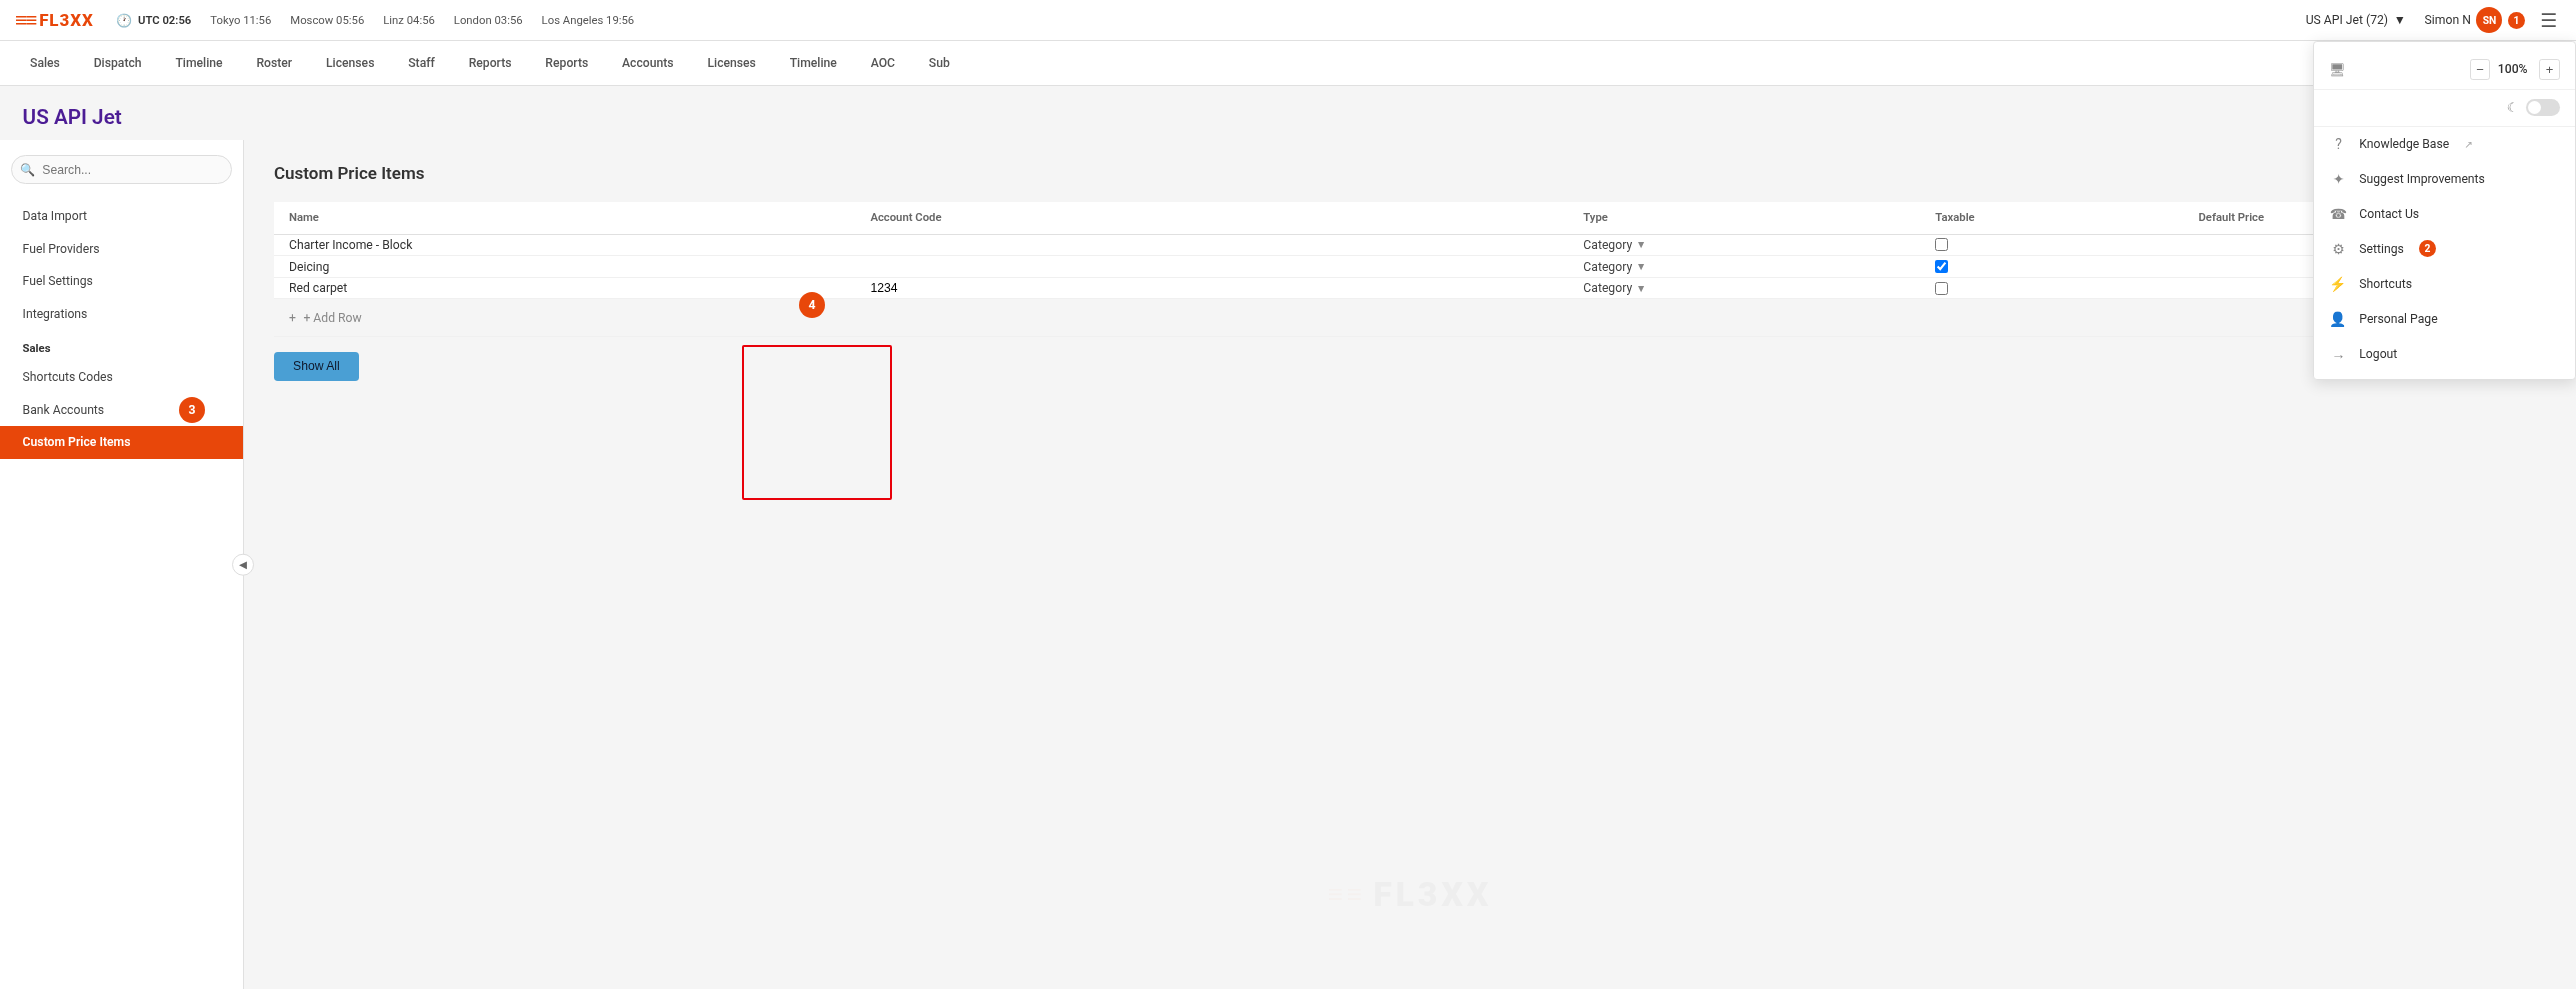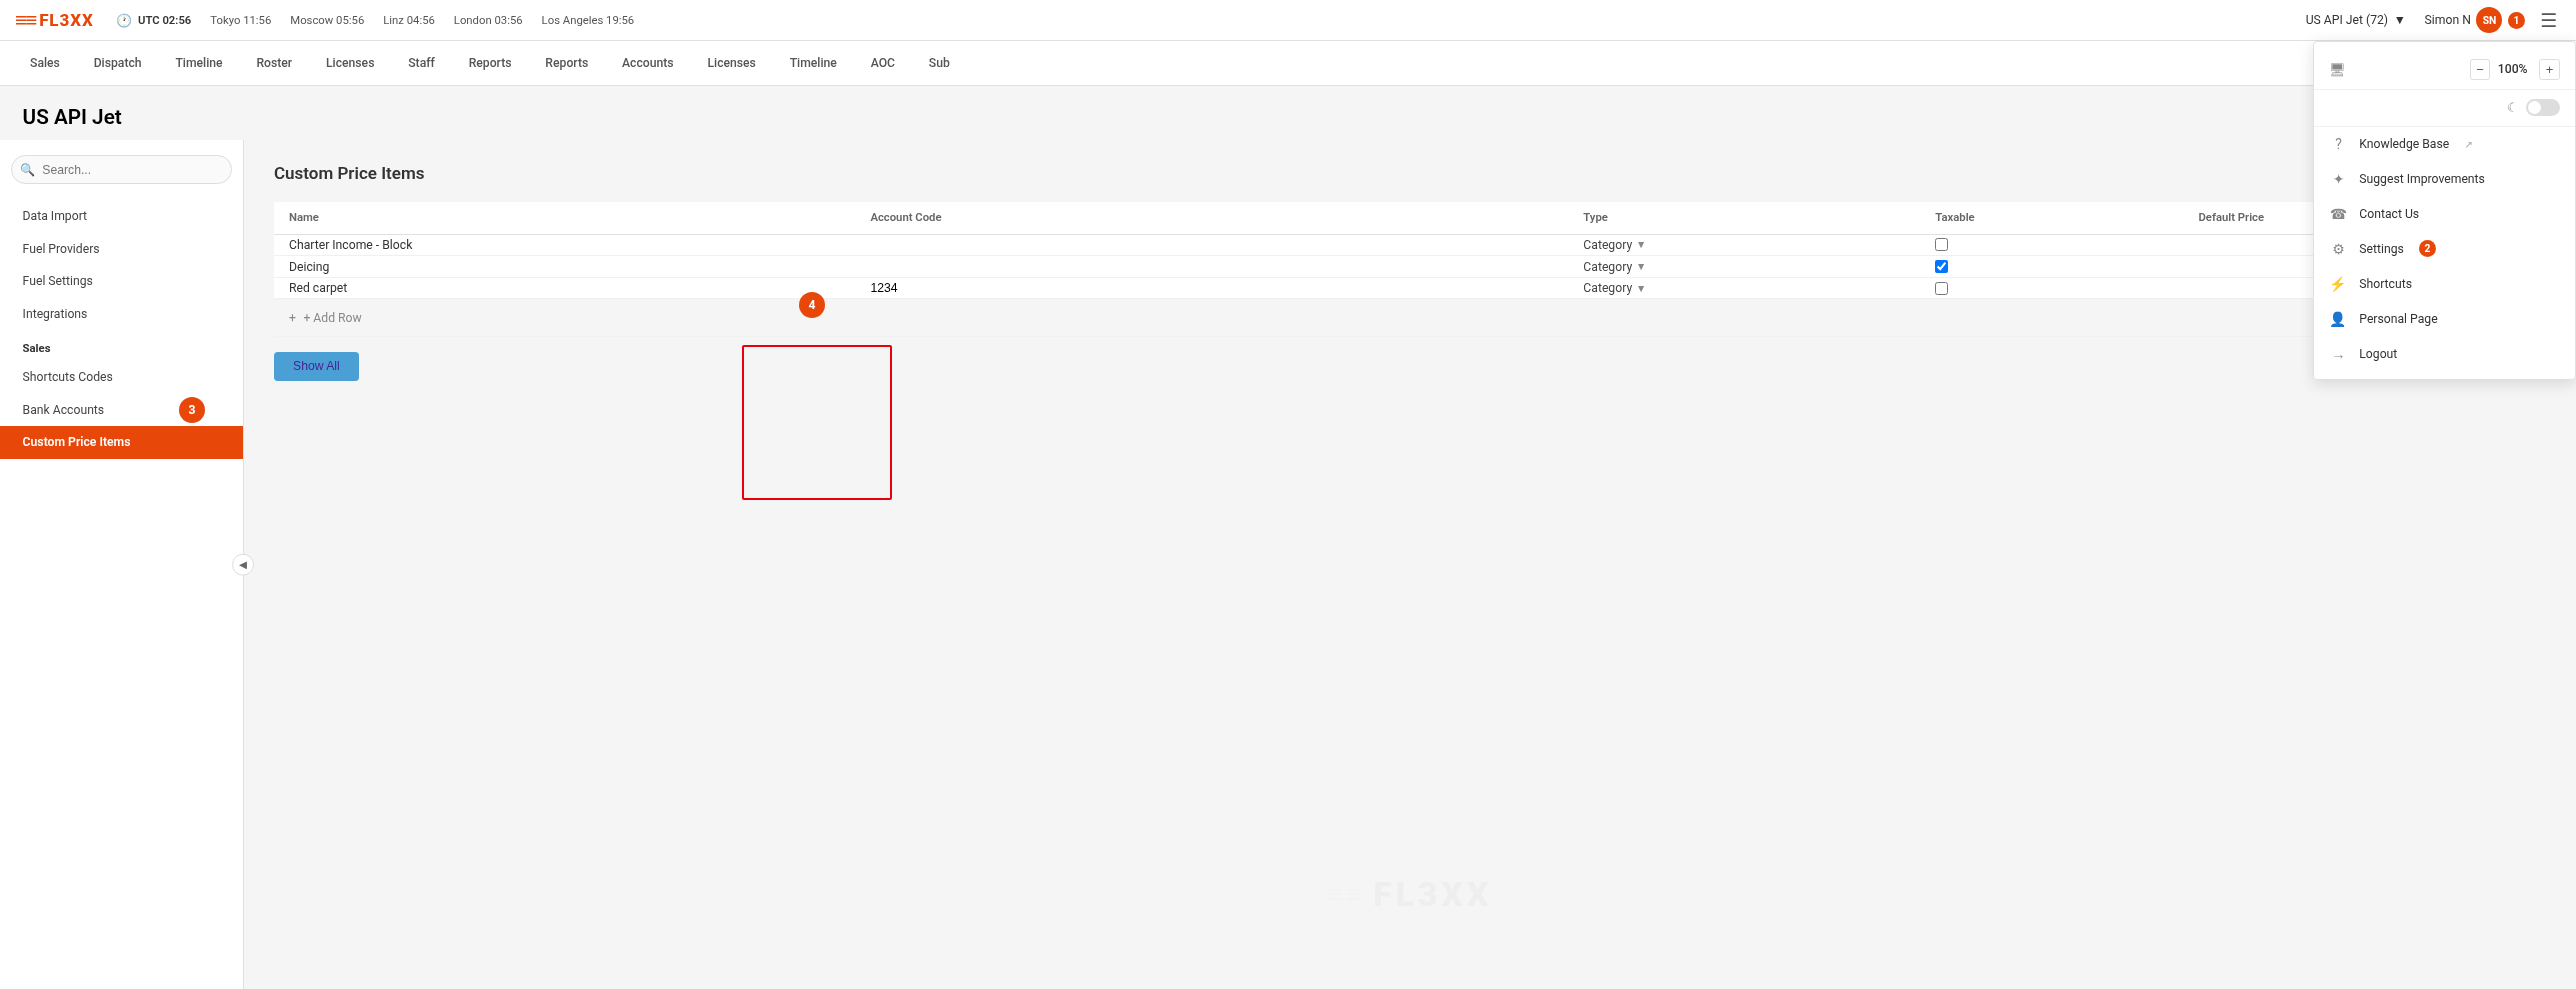--- a/index.html
+++ b/index.html
@@ -128,21 +128,21 @@
     
     .page-container {
       display: flex;
       flex-direction: column;
       min-height: calc(100vh - 86px);
     }
     .page-title {
       padding: 19px 22.6px 11.3px;
       font-size: 20.7px;
       font-weight: 600;
-      color: #000000;
+      color: #4c1d95;
     }
     .content-area {
       display: flex;
       flex: 1;
     }
 
     
     .sidebar {
       width: 244px;
       background: #fff;
@@ -257,21 +257,21 @@
       padding: 11.3px 15px;
       color: #888;
       font-size: 12.2px;
       cursor: pointer;
       border-bottom: 0.9px solid #f0f0f0;
     }
 
     .show-all-btn {
       margin-top: 15px;
       background: #4a9fd4;
-      color: #4c1d95;
+      color: #0f172a;
       border: none;
       padding: 7.5px 19px;
       border-radius: 3.8px;
       font-size: 12.2px;
       cursor: pointer;
       font-weight: 500;
     }
 
     
     .highlight-box {

